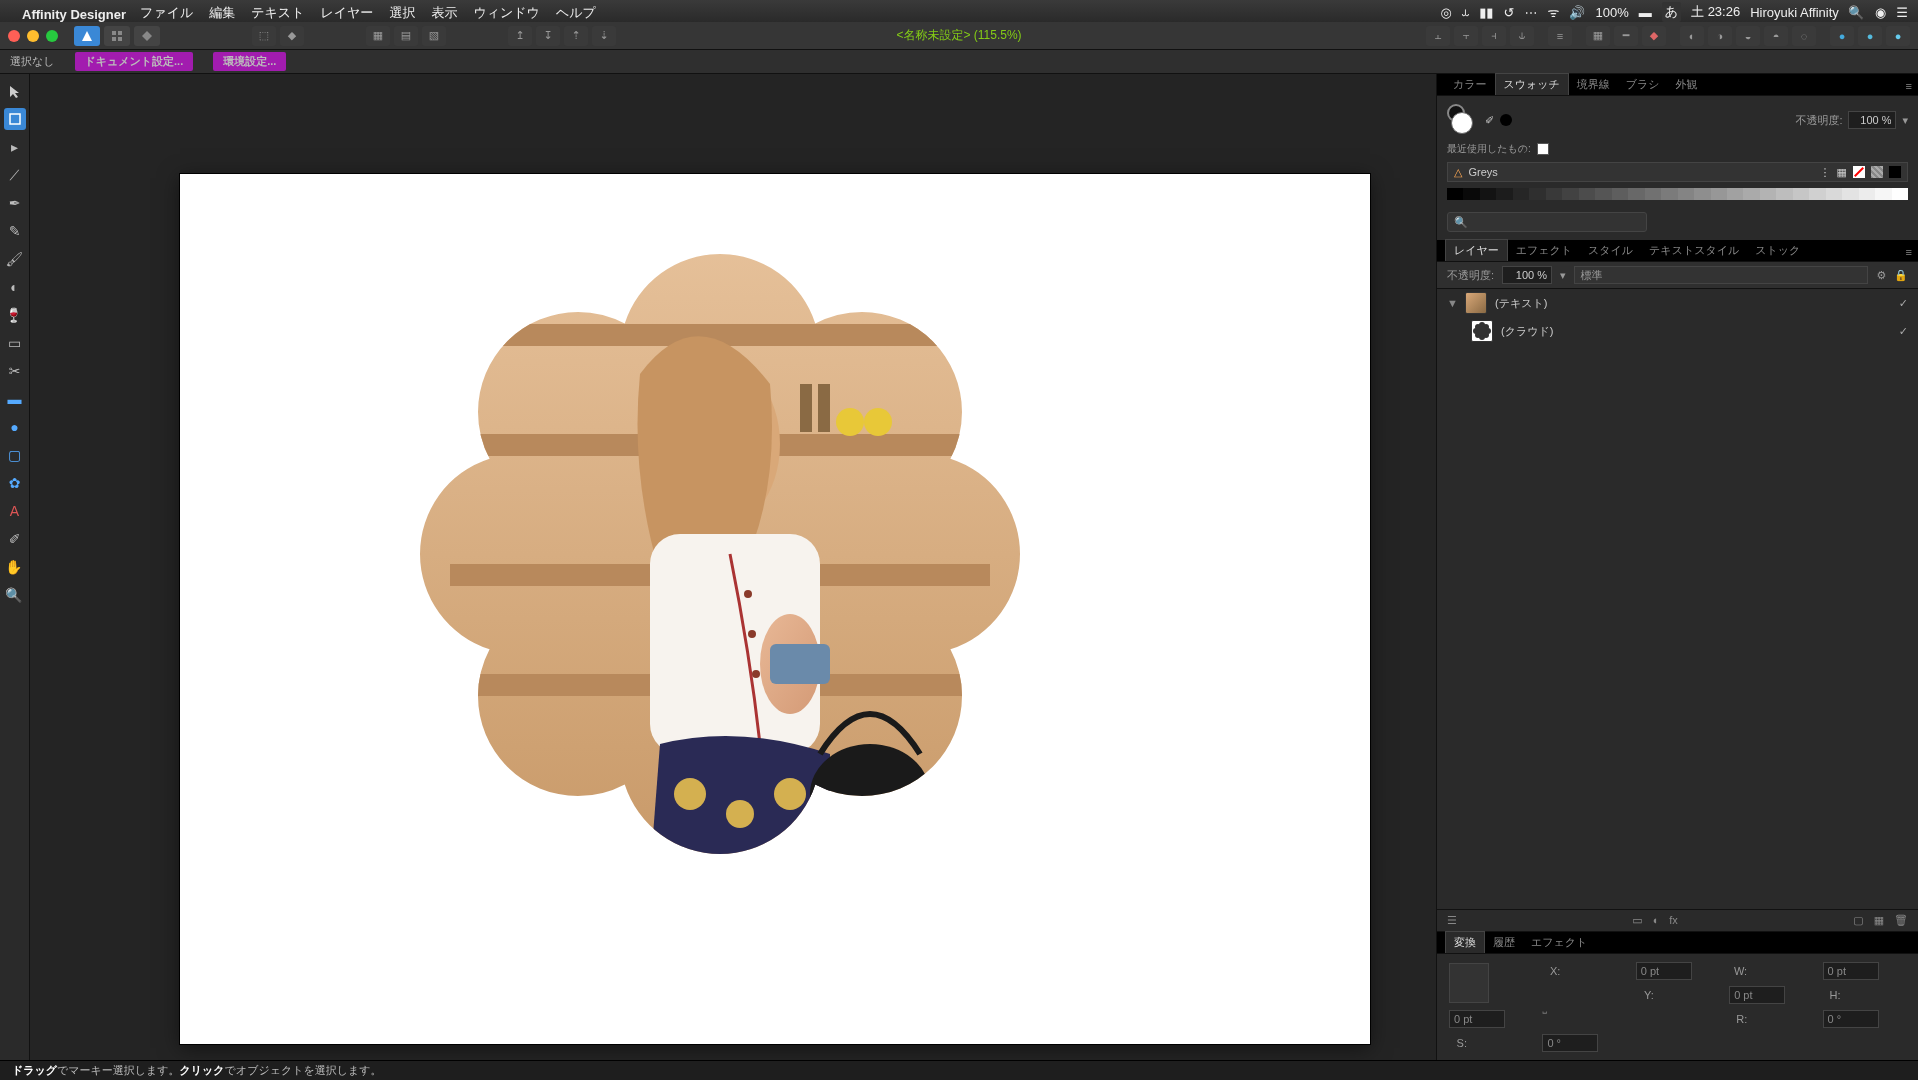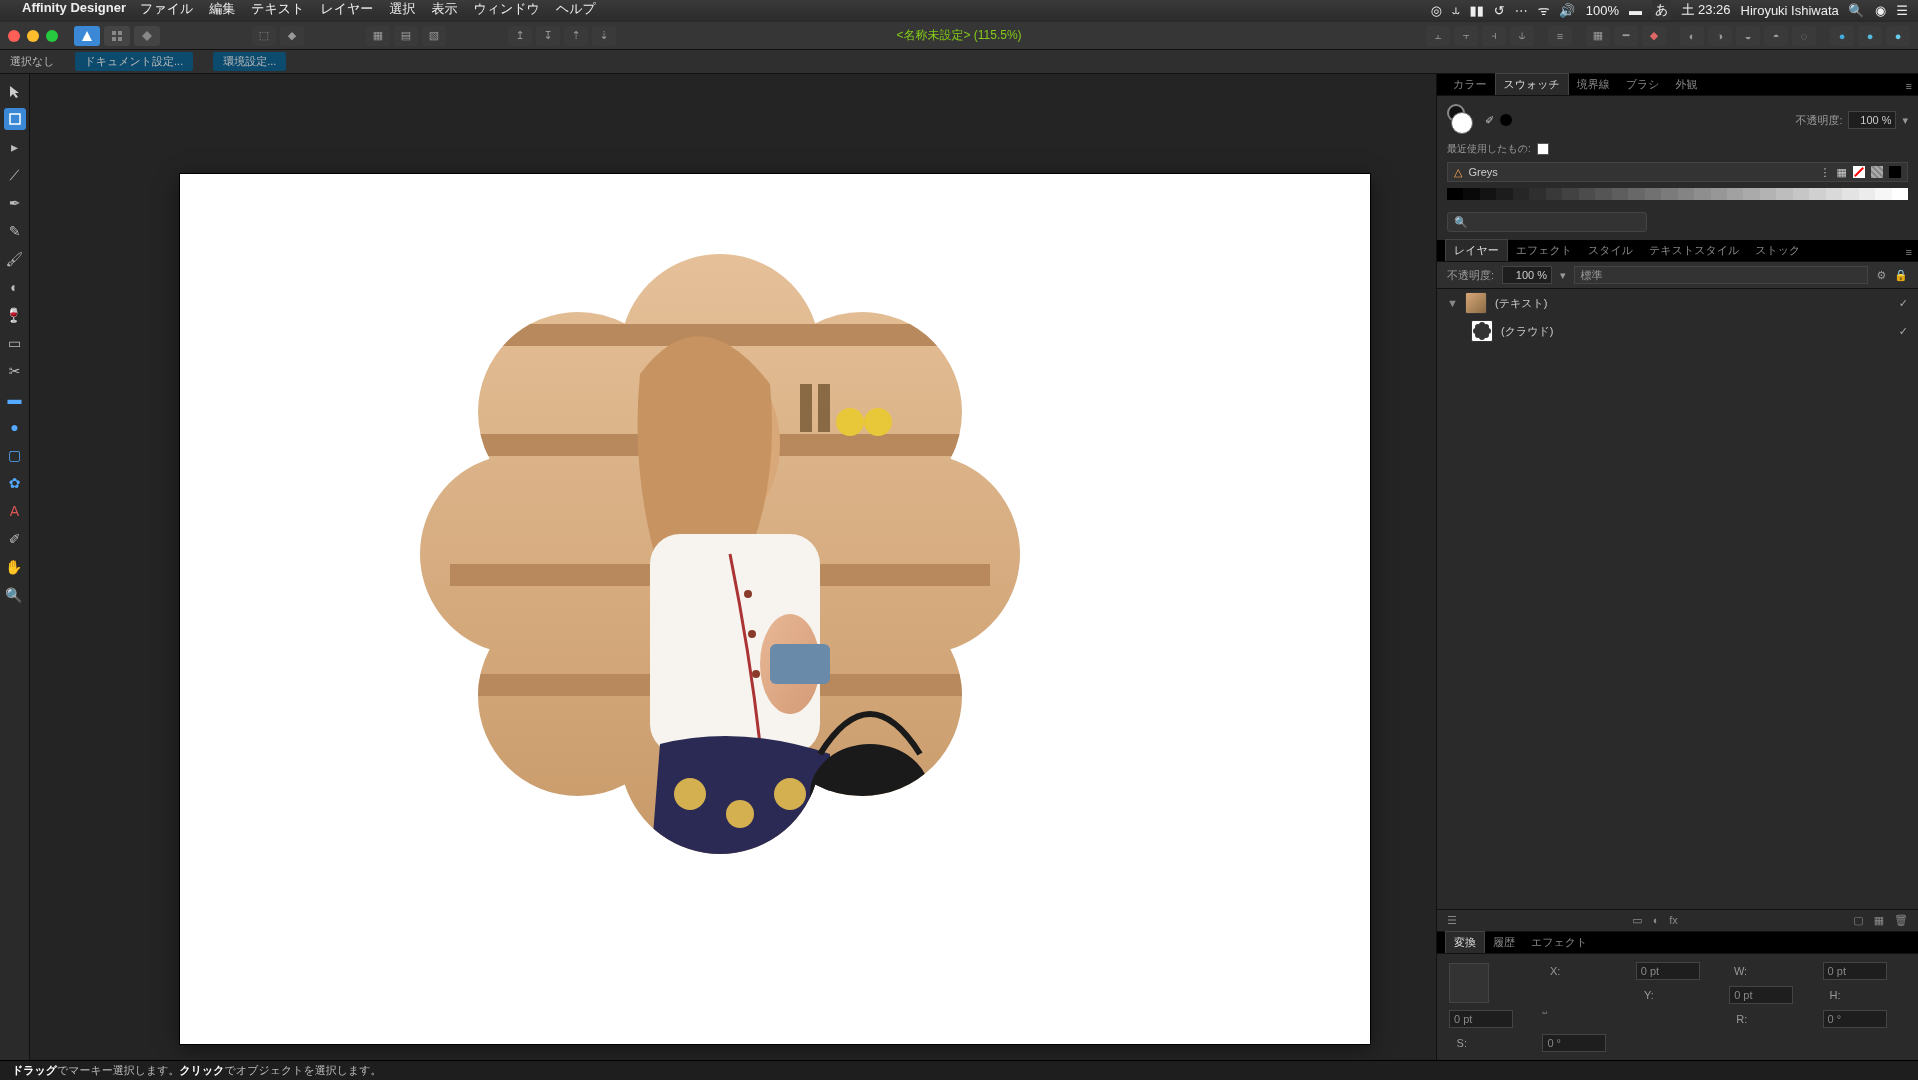--- a/index.html
+++ b/index.html
@@ -1,40 +1,40 @@
 <!DOCTYPE html>
 <html><head>
 <meta charset="utf-8">
 <style>
 * { margin: 0; padding: 0; box-sizing: border-box; font-family: -apple-system, "Helvetica Neue", sans-serif; }
 body { background: #1e1e1e; color: #ccc; font-size: 11px; overflow: hidden; width: 1918px; height: 1080px; position: relative; }
 
 
-.menubar { height: 22px; background: linear-gradient(#3a3a3a,#2a2a2a); display: flex; align-items: flex-start; padding: 0 10px; color: #eee; font-size: 13px; }
+.menubar { height: 22px; background: linear-gradient(#3a3a3a,#2a2a2a); display: flex; align-items: flex-end; padding: 0 10px; color: #eee; font-size: 13px; }
 .menubar .apple { margin-right: 12px; }
 .menubar .app-name { font-weight: 600; margin-right: 14px; }
 .menubar .menu-item { margin-right: 16px; cursor: default; }
 .menubar .right { margin-left: auto; display: flex; align-items: center; gap: 10px; }
 .menubar .right span { display: inline-flex; align-items: center; }
 
 
 .titlebar { height: 28px; background: #363636; display: flex; align-items: center; padding: 0 8px; gap: 6px; border-bottom: 1px solid #111; }
 .traffic { display: flex; gap: 7px; margin-right: 10px; }
 .traffic div { width: 12px; height: 12px; border-radius: 50%; }
 .traffic .r { background: #ff5f56; } .traffic .y { background: #ffbd2e; } .traffic .g { background: #27c93f; }
 .persona { display: flex; gap: 4px; margin-right: 20px; }
 .persona div { width: 26px; height: 20px; border-radius: 3px; background: #444; display:flex;align-items:center;justify-content:center; }
 .persona .active { background: #3a88d6; }
 .toolbtn { width: 24px; height: 20px; background: #3a3a3a; border-radius: 3px; display:inline-flex;align-items:center;justify-content:center; color:#999; }
 .toolgroup { display: flex; gap: 4px; }
 .titlebar .doc-title { position:absolute; left:50%; transform:translateX(-50%); color:#84cc16; font-size:12px; }
 .titlebar .right-tools { margin-left:auto; display:flex; gap:14px; }
 
 .contextbar { height: 24px; background: #2f2f2f; display:flex; align-items:center; padding: 0 10px; font-size:11px; color:#bbb; gap: 20px; border-bottom:1px solid #111;}
-.contextbar .sel { background:#0c4a6e; padding: 2px 10px; border-radius:2px;}
+.contextbar .sel { background:#a21caf; padding: 2px 10px; border-radius:2px;font-weight:bold;}
 
 
 .main { display: flex; height: calc(100% - 22px - 28px - 24px - 20px); }
 .toolbox { width: 30px; background: #2a2a2a; display:flex; flex-direction:column; align-items:center; padding-top:6px; gap:6px; border-right:1px solid #111;}
 .toolbox .tool { width:22px; height:22px; display:flex; align-items:center; justify-content:center; color:#bbb; border-radius:3px; font-size:14px;}
 .toolbox .tool.active { background:#3a88d6; color:#fff; }
 
 .canvas-area { flex:1; background:#242424; position:relative; overflow:hidden; }
 .artboard { position:absolute; left:150px; top:100px; width:1190px; height:870px; background:#fff; box-shadow: 0 0 0 1px #000, 0 4px 20px rgba(0,0,0,.5); }
 .flower-clip { position:absolute; left:220px; top:60px; width:640px; height:640px; }
@@ -62,21 +62,21 @@
 .layer-item { display:flex; align-items:center; height:28px; padding: 0 10px; gap:8px; color:#ccc; }
 .layer-item.child { padding-left: 34px; }
 .layer-thumb { width:22px; height:22px; background:#555; border:1px solid #333; border-radius:2px;}
 .layer-thumb.flower { background:#fff; }
 .layer-check { margin-left:auto; color:#aaa; }
 .disclosure { color:#888; width:10px; }
 
 .bottom-panels { border-top:1px solid #111;}
 .transform-body { padding:8px 12px; display:grid; grid-template-columns: auto auto auto auto auto; gap:6px 10px; align-items:center; color:#999;}
 .transform-body label { text-align:right; width:18px;}
-.t-input { width:64px; height:18px; background:#1e1e1e; border:1px solid #444; color:#888; font-size:11px; padding:0 4px;}
+.t-input { width:56px; height:18px; background:#1e1e1e; border:1px solid #444; color:#888; font-size:11px; padding:0 4px;}
 .anchor { width:40px; height:40px; background:#333; border:1px solid #444; grid-row: span 2;}
 
 .statusbar { height:20px; background:#1e1e1e; color:#bbb; font-size:11px; display:flex; align-items:center; padding:0 12px; border-top:1px solid #000;}
 .statusbar b { color:#fff; font-weight:600;}
 
 .layer-icons-bar { display:flex; justify-content:space-between; padding:4px 10px; background:#2a2a2a; border-top:1px solid #111; color:#888;}
 .layer-icons-bar .grp { display:flex; gap:10px;}
 svg { display:block; }
 </style>
 </head>
@@ -98,21 +98,21 @@
     <span>⥿</span>
     <span>▮▮</span>
     <span>↺</span>
     <span>⋯</span>
     <span>ᯤ</span>
     <span>🔊</span>
     <span>100%</span>
     <span>▬</span>
     <span style="background:#333;padding:1px 3px;border-radius:2px;">あ</span>
     <span>土 23:26</span>
-    <span>Hiroyuki Ishiwata</span>
+    <span>Hiroyuki Affinity</span>
     <span>🔍</span>
     <span>◉</span>
     <span>☰</span>
   </div>
 </div>
 
 <div class="titlebar">
   <div class="traffic">
     <div class="r"></div>
     <div class="y"></div>

